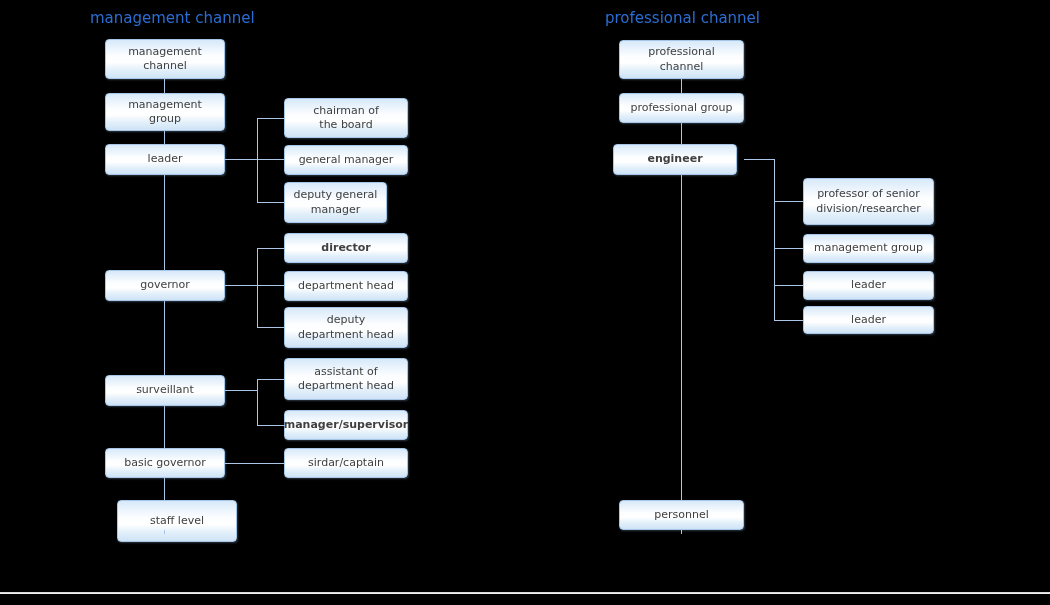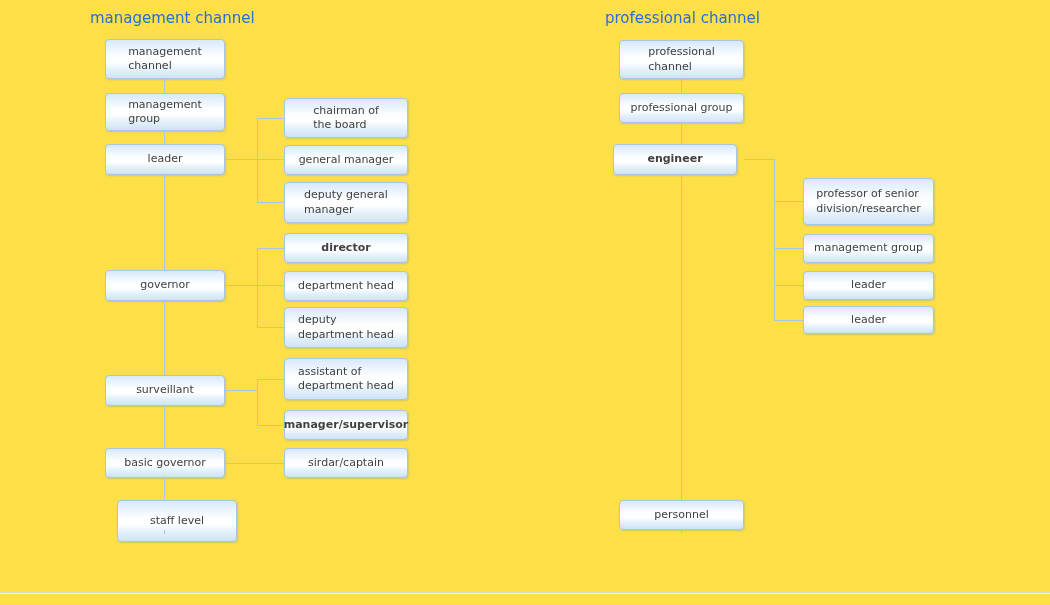--- a/index.html
+++ b/index.html
@@ -5,21 +5,21 @@
   html, body {
     margin: 0;
     padding: 0;
     background: #ffffff;
     font-family: "DejaVu Sans", "Liberation Sans", sans-serif;
   }
   #stage {
     position: relative;
     width: 1050px;
     height: 605px;
-    background: #fde047;
+    background: #000000;
     overflow: hidden;
   }
   .chart-title {
     position: absolute;
     font-size: 15px;
     line-height: 16px;
     color: #2a6ed4;
     white-space: nowrap;
   }
   .node {
@@ -28,20 +28,21 @@
     border: 1px solid #a5c6e7;
     border-radius: 4px;
     background: linear-gradient(180deg, #d7e9f9 0%, #fbfdff 40%, #ffffff 58%, #e3f0fa 78%, #cfe3f6 100%);
     box-shadow: 1px 1px 2px rgba(120, 150, 180, 0.35);
     color: #404040;
     font-size: 11px;
     line-height: 1.3;
     display: flex;
     align-items: center;
     justify-content: center;
+    text-align: center;
     white-space: pre-line;
     padding: 1px 2px;
   }
   .hline, .vline {
     position: absolute;
     background: #a9c6e6;
   }
   .hline { height: 1px; }
   .vline { width: 1px; }
   .separator {
@@ -67,21 +68,21 @@
 group</div>
   <div class="node" style="left:105px; top:144px; width:120px; height:31px;">leader</div>
   <div class="node" style="left:105px; top:270px; width:120px; height:31px;">governor</div>
   <div class="node" style="left:105px; top:375px; width:120px; height:31px;">surveillant</div>
   <div class="node" style="left:105px; top:448px; width:120px; height:30px;">basic governor</div>
   <div class="node" style="left:105px; top:500px; width:120px; height:42px;margin-left:12px;">staff level</div>
 
   <div class="node" style="left:284px; top:98px;  width:124px; height:40px;">chairman of
 the board</div>
   <div class="node" style="left:284px; top:145px; width:124px; height:30px;">general manager</div>
-  <div class="node" style="left:284px; top:182px; width:124px; height:41px;">deputy general
+  <div class="node" style="left:284px; top:182px; width:103px; height:41px;">deputy general
 manager</div>
   <div class="node" style="left:284px; top:233px; width:124px; height:30px;font-weight:bold;">director</div>
   <div class="node" style="left:284px; top:271px; width:124px; height:30px;">department head</div>
   <div class="node" style="left:284px; top:307px; width:124px; height:41px;">deputy
 department head</div>
   <div class="node" style="left:284px; top:358px; width:124px; height:42px;">assistant of
 department head</div>
   <div class="node" style="left:284px; top:410px; width:124px; height:30px;font-weight:bold;">manager/supervisor</div>
   <div class="node" style="left:284px; top:448px; width:124px; height:30px;">sirdar/captain</div>
 

